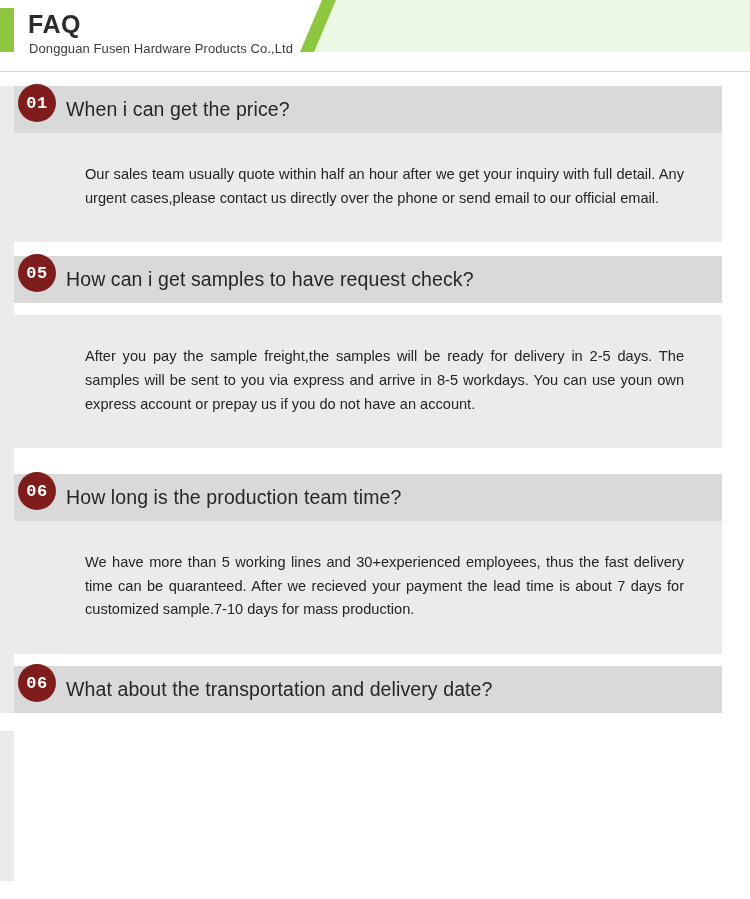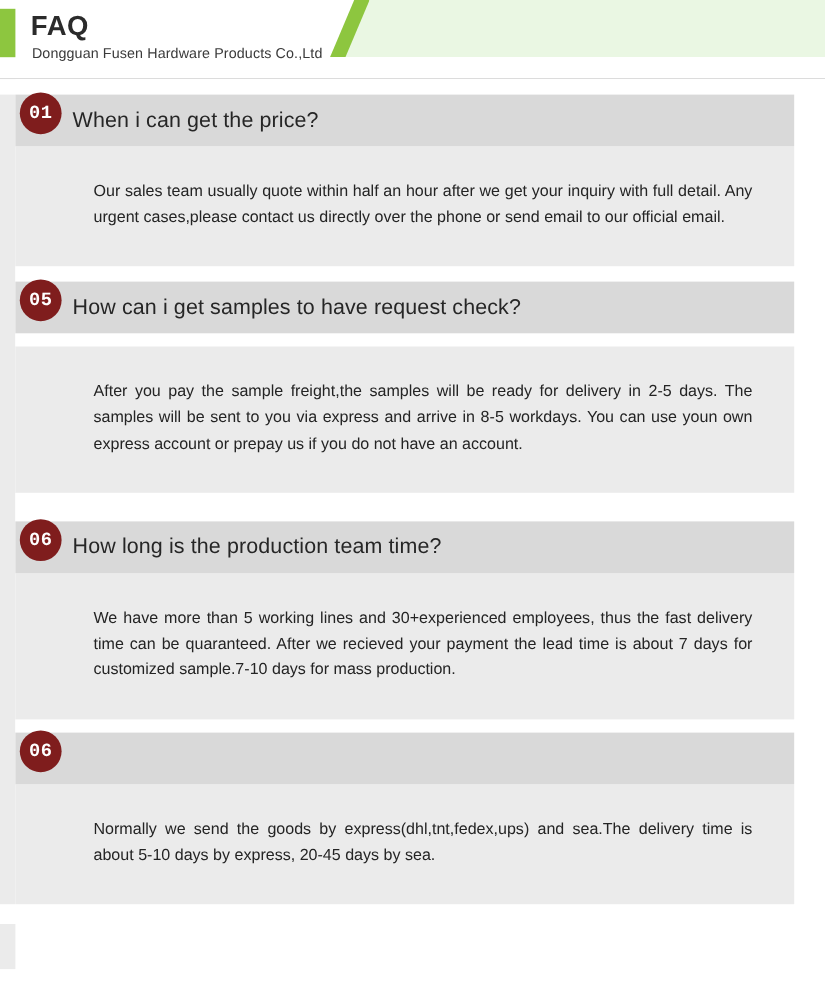--- a/index.html
+++ b/index.html
@@ -218,20 +218,18 @@
     <div class="a-box">
       <p class="a-text">We have more than 5 working lines and 30+experienced employees, thus the fast delivery time can be quaranteed. After we recieved your payment the lead time is about 7 days for customized sample.7-10 days for mass production.</p>
     </div>
   </div>
 
   <div class="gap gap-sm"></div>
 
   <div class="faq-item">
     <div class="q-row">
       <div class="num-badge">06</div>
-    </div>
-    <div class="a-box">
-      <p class="a-text">Normally we send the goods by express(dhl,tnt,fedex,ups) and sea.The delivery time is about 5-10 days by express, 20-45 days by sea.</p>
+      <div class="q-text">What about the transportation and delivery date?</div>
     </div>
   </div>
 
   <div class="footer-space"></div>
 </div>
 
 </body></html>

